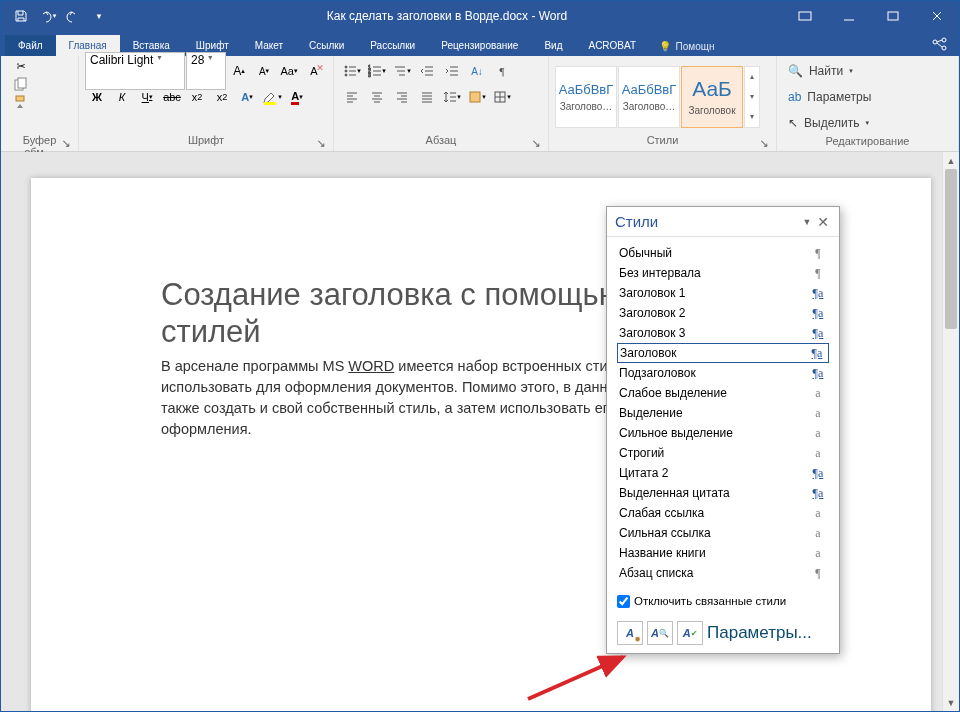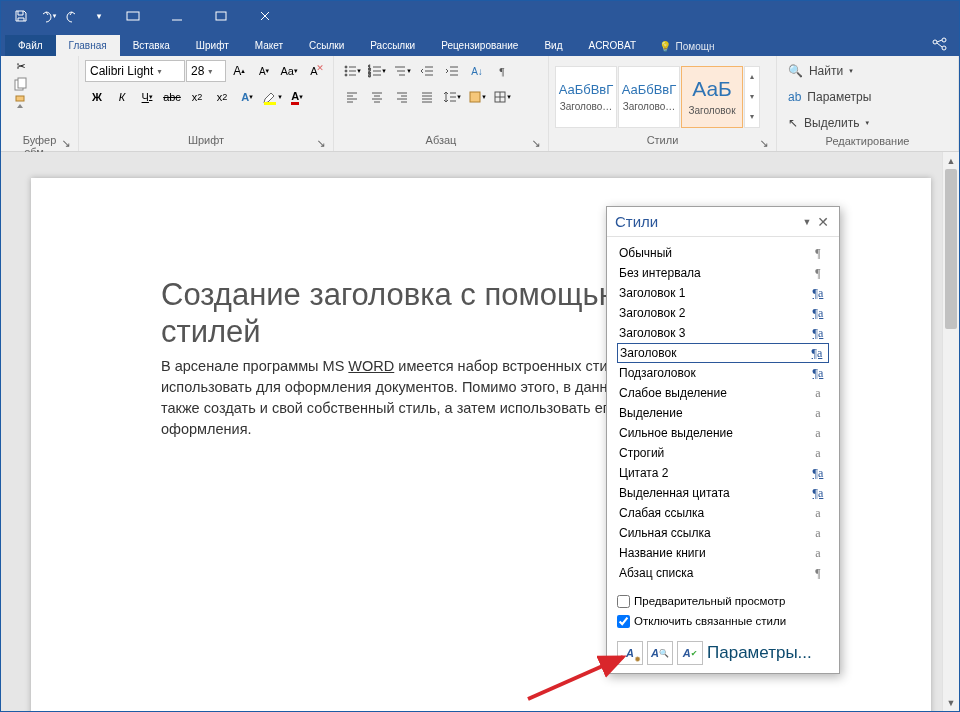--- a/index.html
+++ b/index.html
@@ -25,21 +25,21 @@
 
 
 .ribbon { height: 96px; background: #f1f1f1; border-bottom: 1px solid #d4d4d4; display: flex; font-size: 11px; }
 .group { border-right: 1px solid #e1e1e1; padding: 3px 6px 1px; display: flex; flex-direction: column; }
 .group .content { flex: 1; display: flex; }
 .group .label { height: 16px; text-align: center; color: #666; font-size: 11px; position: relative; }
 .group .label .dial { position: absolute; right: 0; bottom: 1px; width: 12px; height: 12px; cursor: pointer; }
 .btn { display: flex; align-items: center; justify-content: center; cursor: pointer; border: 1px solid transparent; }
 .rows { display: flex; flex-direction: column; gap: 2px; }
 .row { display: flex; align-items: center; gap: 1px; height: 24px; }
-.sel { border: 1px solid #c0c0c0; background: #fff; height: 22px; font-size: 12px; padding: 0 4px; display: flex; align-items: center; }
+.sel { border: 1px solid #c0c0c0; background: #fff; height: 38px; font-size: 12px; padding: 0 4px; display: flex; }
 .sel .drop { margin-left: 4px; color: #666; font-size: 8px; }
 .sq { width: 24px; }
 
 
 .gallery { display: flex; gap: 1px; align-items: center; }
 .styleitem { width: 62px; height: 62px; border: 1px solid #e1e1e1; background: #fff; display: flex; flex-direction: column; align-items: center; justify-content: center; cursor: pointer; overflow: hidden; }
 .styleitem .prev { color: #2e74b5; font-size: 13px; }
 .styleitem .nm { font-size: 10px; color: #555; margin-top: 4px; white-space: nowrap; }
 .styleitem.sel-style { border: 1px solid #f5b56b; background: #fdeada; }
 .gallery .more { width: 16px; height: 62px; border: 1px solid #e1e1e1; display: flex; flex-direction: column; justify-content: space-around; align-items: center; font-size: 8px; color: #666; cursor: pointer; background: #fff; }
@@ -96,20 +96,21 @@
         </svg>
         <span style="font-size:7px;color:#fff;margin-left:1px">▾</span>
       </div>
     <div>
         <svg width="14" height="14" viewBox="0 0 14 14">
           <path d="M6 3a5 5 0 0 0 0 10 M6 3l3 2 M6 3l-2 3" stroke-width="1"></path>
         </svg>
       </div>
     <div style="font-size:9px;color:#fff">▾</div>
   </div>
+  <div class="title">Как сделать заголовки в Ворде.docx - Word</div>
   <div class="wincontrols">
     <div>
         <svg width="14" height="10">
           <rect x="1" y="1" width="12" height="8" stroke-width="1"></rect>
         </svg>
       </div>
     <div>
         <svg width="12" height="12">
           <path d="M1 10h10" stroke-width="1"></path>
         </svg>
@@ -451,24 +452,20 @@
         <span class="txt">Название книги</span>
         <span class="mark">a</span>
       </div>
       <div class="item">
         <span class="txt">Абзац списка</span>
         <span class="mark">¶</span>
       </div>
     </div>
   <div class="checks">
     <label>
-        <input type="checkbox" style="">
-        <span>Предварительный просмотр</span>
-      </label>
-    <label>
         <input type="checkbox" checked="" style="">
         <span>Отключить связанные стили</span>
       </label>
   </div>
   <div class="foot">
     <div class="ibtn">
         <span class="bl">A</span>
         <span style="position:absolute;right:1px;bottom:0;font-size:8px;color:#b08030">✹</span>
       </div>
     <div class="ibtn">

